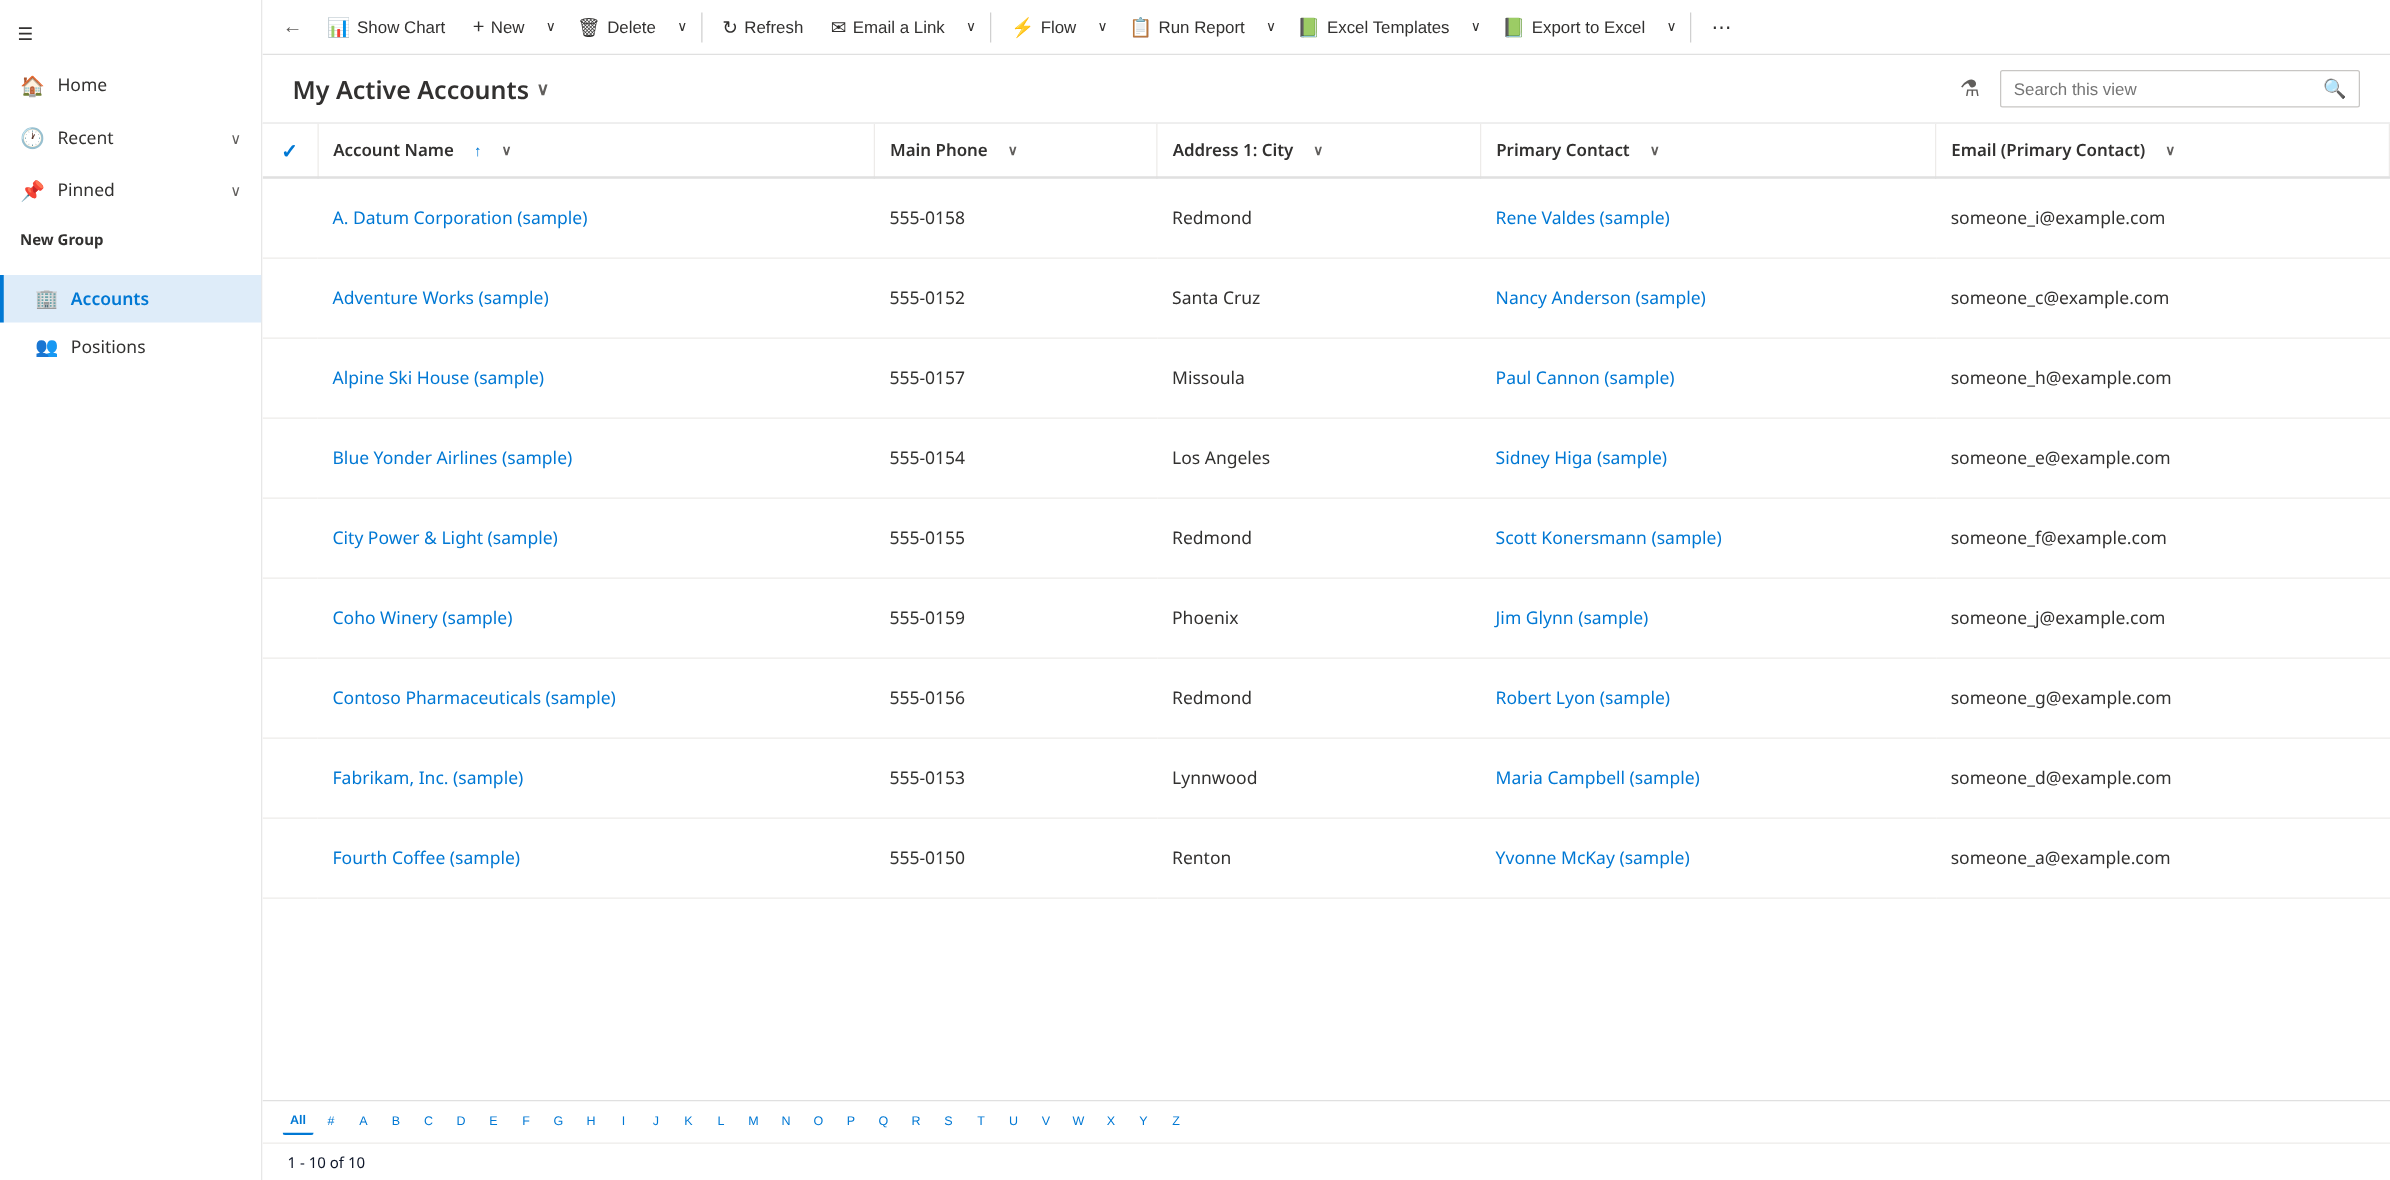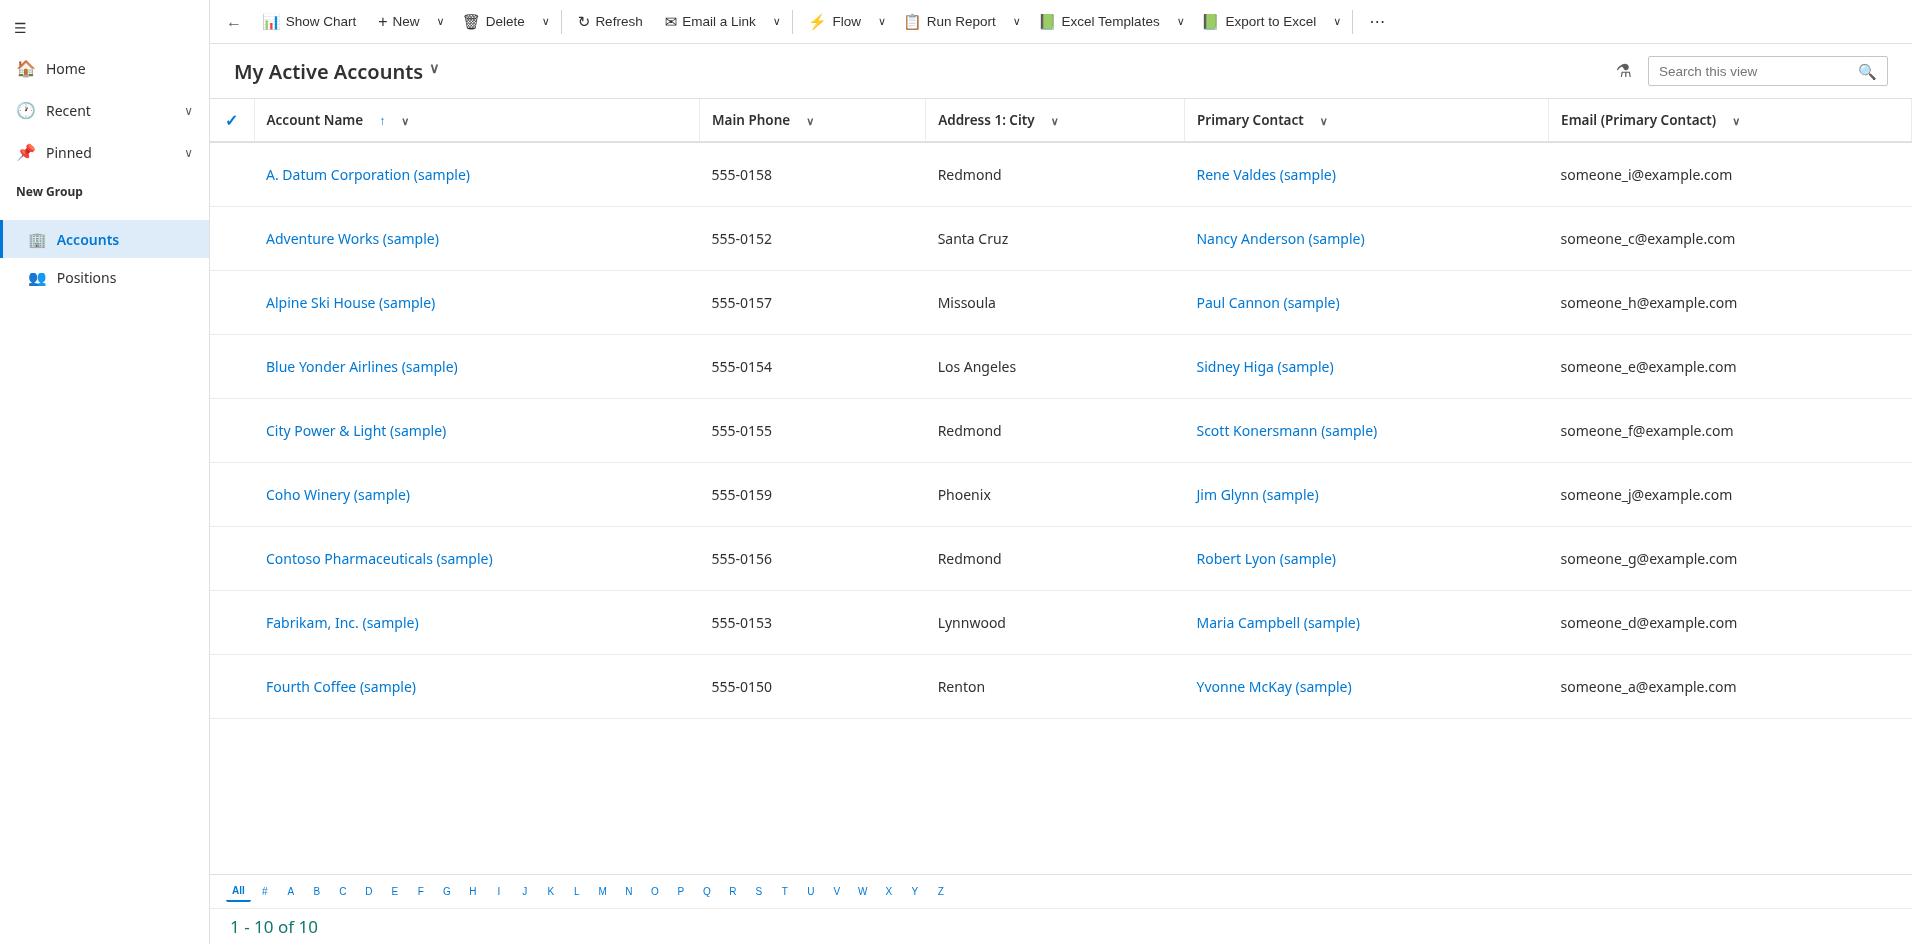--- a/index.html
+++ b/index.html
@@ -132,21 +132,21 @@
       padding: 12px 24px;
       background: #fff;
       border-bottom: 1px solid #e0e0e0;
       flex-shrink: 0;
     }
     .view-title {
       font-size: 20px;
       font-weight: 600;
       color: #323130;
       display: flex;
-      align-items: flex-start;
+      align-items: center;
       gap: 6px;
     }
     .view-title-chevron { font-size: 14px; color: #605e5c; cursor: pointer; }
     .view-header-right {
       margin-left: auto;
       display: flex;
       align-items: center;
       gap: 8px;
     }
     .filter-icon-btn {
@@ -156,21 +156,21 @@
       color: #605e5c;
       font-size: 18px;
       padding: 4px 8px;
     }
     .search-box {
       display: flex;
       align-items: center;
       border: 1px solid #c8c6c4;
       border-radius: 2px;
       padding: 4px 10px;
-      width: 240px;
+      width: 288px;
       background: #fff;
     }
     .search-box input {
       border: none;
       outline: none;
       font-size: 13.5px;
       color: #605e5c;
       width: 100%;
       background: transparent;
     }
@@ -244,22 +244,22 @@
       min-width: 24px;
       text-align: center;
     }
     .alpha-btn.active {
       color: #0078d4;
       font-weight: 700;
       border-bottom: 2px solid #0078d4;
     }
     .page-info {
       padding: 6px 20px;
-      font-size: 17px;
-      color: #0f766e;
+      font-size: 12px;
+      color: #0f172a;
     }
   </style>
 </head>
 <body>
 
 <div class="sidebar">
   <div class="sidebar-hamburger">
     <span>☰</span>
   </div>
   <div class="sidebar-nav-item">

